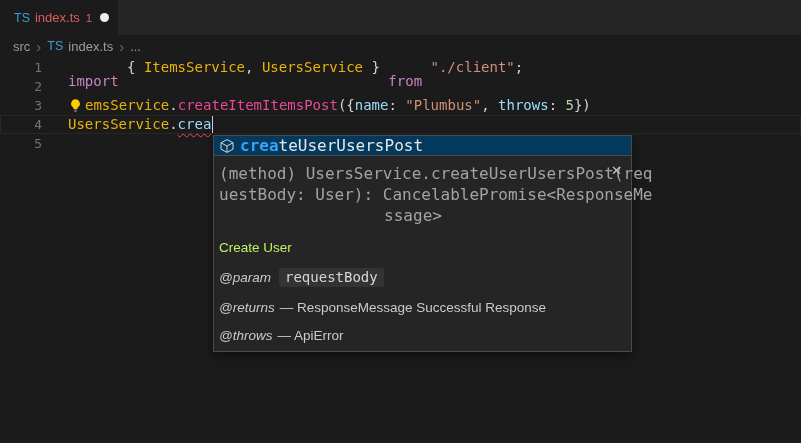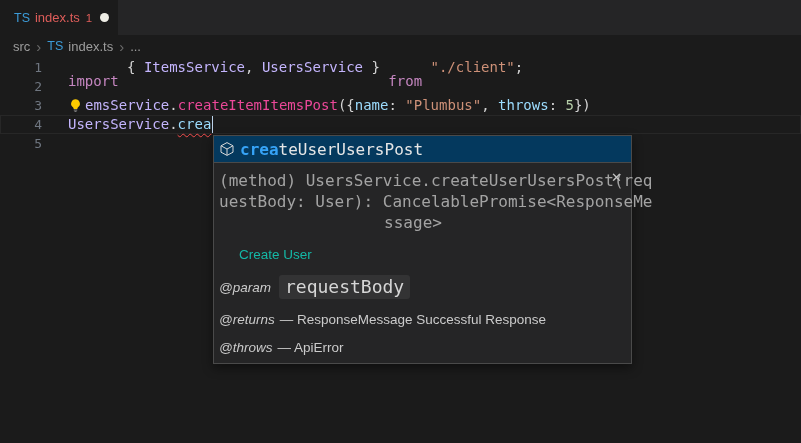--- a/index.html
+++ b/index.html
@@ -23,52 +23,52 @@
   .bc-ts { margin-right:5px; }
 
   
   .editor { position:relative; height:386px; background:#1b1b1b; padding-top:1px; }
   .line { display:flex; height:19px; line-height:19px;
           font-family:"DejaVu Sans Mono", monospace; font-size:14px; }
   .line.current { box-shadow: inset 0 0 0 1px rgba(255,255,255,0.055); }
   .ln { width:42px; text-align:right; color:#6f7680; font-size:13px; flex:none; }
   .lc { margin-left:26px; white-space:pre; color:#d4d4d4; display:flex; align-items:center; }
   .kw  { color:#c586c0;margin-top:27px; }
-  .cls { color:#c4b5fd; }
+  .cls { color:#eab308; }
   .fn  { color:#ec4899; }
   .prop{ color:#9cdcfe; }
   .str { color:#ce9178; }
   .num { color:#b5cea8; }
   .pun { color:#d4d4d4; }
   .err { text-decoration: underline; text-decoration-style: wavy;
          text-decoration-color:#f14c4c; text-decoration-thickness:1px;
          text-underline-offset:4px; }
   .cursor { display:inline-block; width:1.6px; height:17px; background:#bcd2ea;
             vertical-align:middle; margin-left:0.5px; }
   .bulb { width:17px; flex:none; display:inline-flex; align-items:center; cursor:pointer; }
 
   
   .suggest { position:absolute; left:213px; top:78px; width:419px; z-index:10;
              border:1px solid #4a4a4a; background:#252526;
              box-shadow:0 4px 10px rgba(0,0,0,0.45); }
-  .sg-row { height:26px; background:#04395e; display:flex; align-items:center;
+  .sg-row { height:19px; background:#04395e; display:flex; align-items:center;
             padding:0 5px; cursor:pointer; }
   .sg-icon { width:16px; height:16px; flex:none; margin-right:5px; display:flex; align-items:center; }
   .sg-label { font-family:"DejaVu Sans Mono", monospace; font-size:16px; color:#e6e6e6; white-space:pre; }
   .sg-label .match { color:#36a3f7; font-weight:bold; }
   .sg-docs { border-top:1px solid #4a4a4a; position:relative; padding:7px 24px 8px 5px; }
   .sig { font-family:"DejaVu Sans Mono", monospace; font-size:16px; line-height:21px;
          color:#a3a3a3; white-space:pre;text-align:center; }
   .docs-close { position:absolute; top:8px; right:9px; color:#c5c5c5; font-size:13px;
                 cursor:pointer; line-height:1; }
-  .summary { color:#14b8a6; font-size:13.5px; margin-top:14px;margin-left:20px; }
+  .summary { color:#bef264; font-size:13.5px; margin-top:14px; }
   .tag-row { margin-top:13px; color:#cbcbcb; font-size:13.5px; display:flex; align-items:center; }
   .tag-label { font-style:italic; }
   .tag-text { margin-left:5px; white-space:pre; }
-  .chip { font-family:"DejaVu Sans Mono", monospace; font-size:18px; background:#333334;
+  .chip { font-family:"DejaVu Sans Mono", monospace; font-size:14px; background:#333334;
           color:#d6d6d6; padding:1px 6px 2px; border-radius:3px; margin-left:8px; }
 </style>
 </head>
 <body>
 
 <div>
 
   <div class="tabbar">
     <div class="tab">
       <span class="ts-icon">TS</span>

